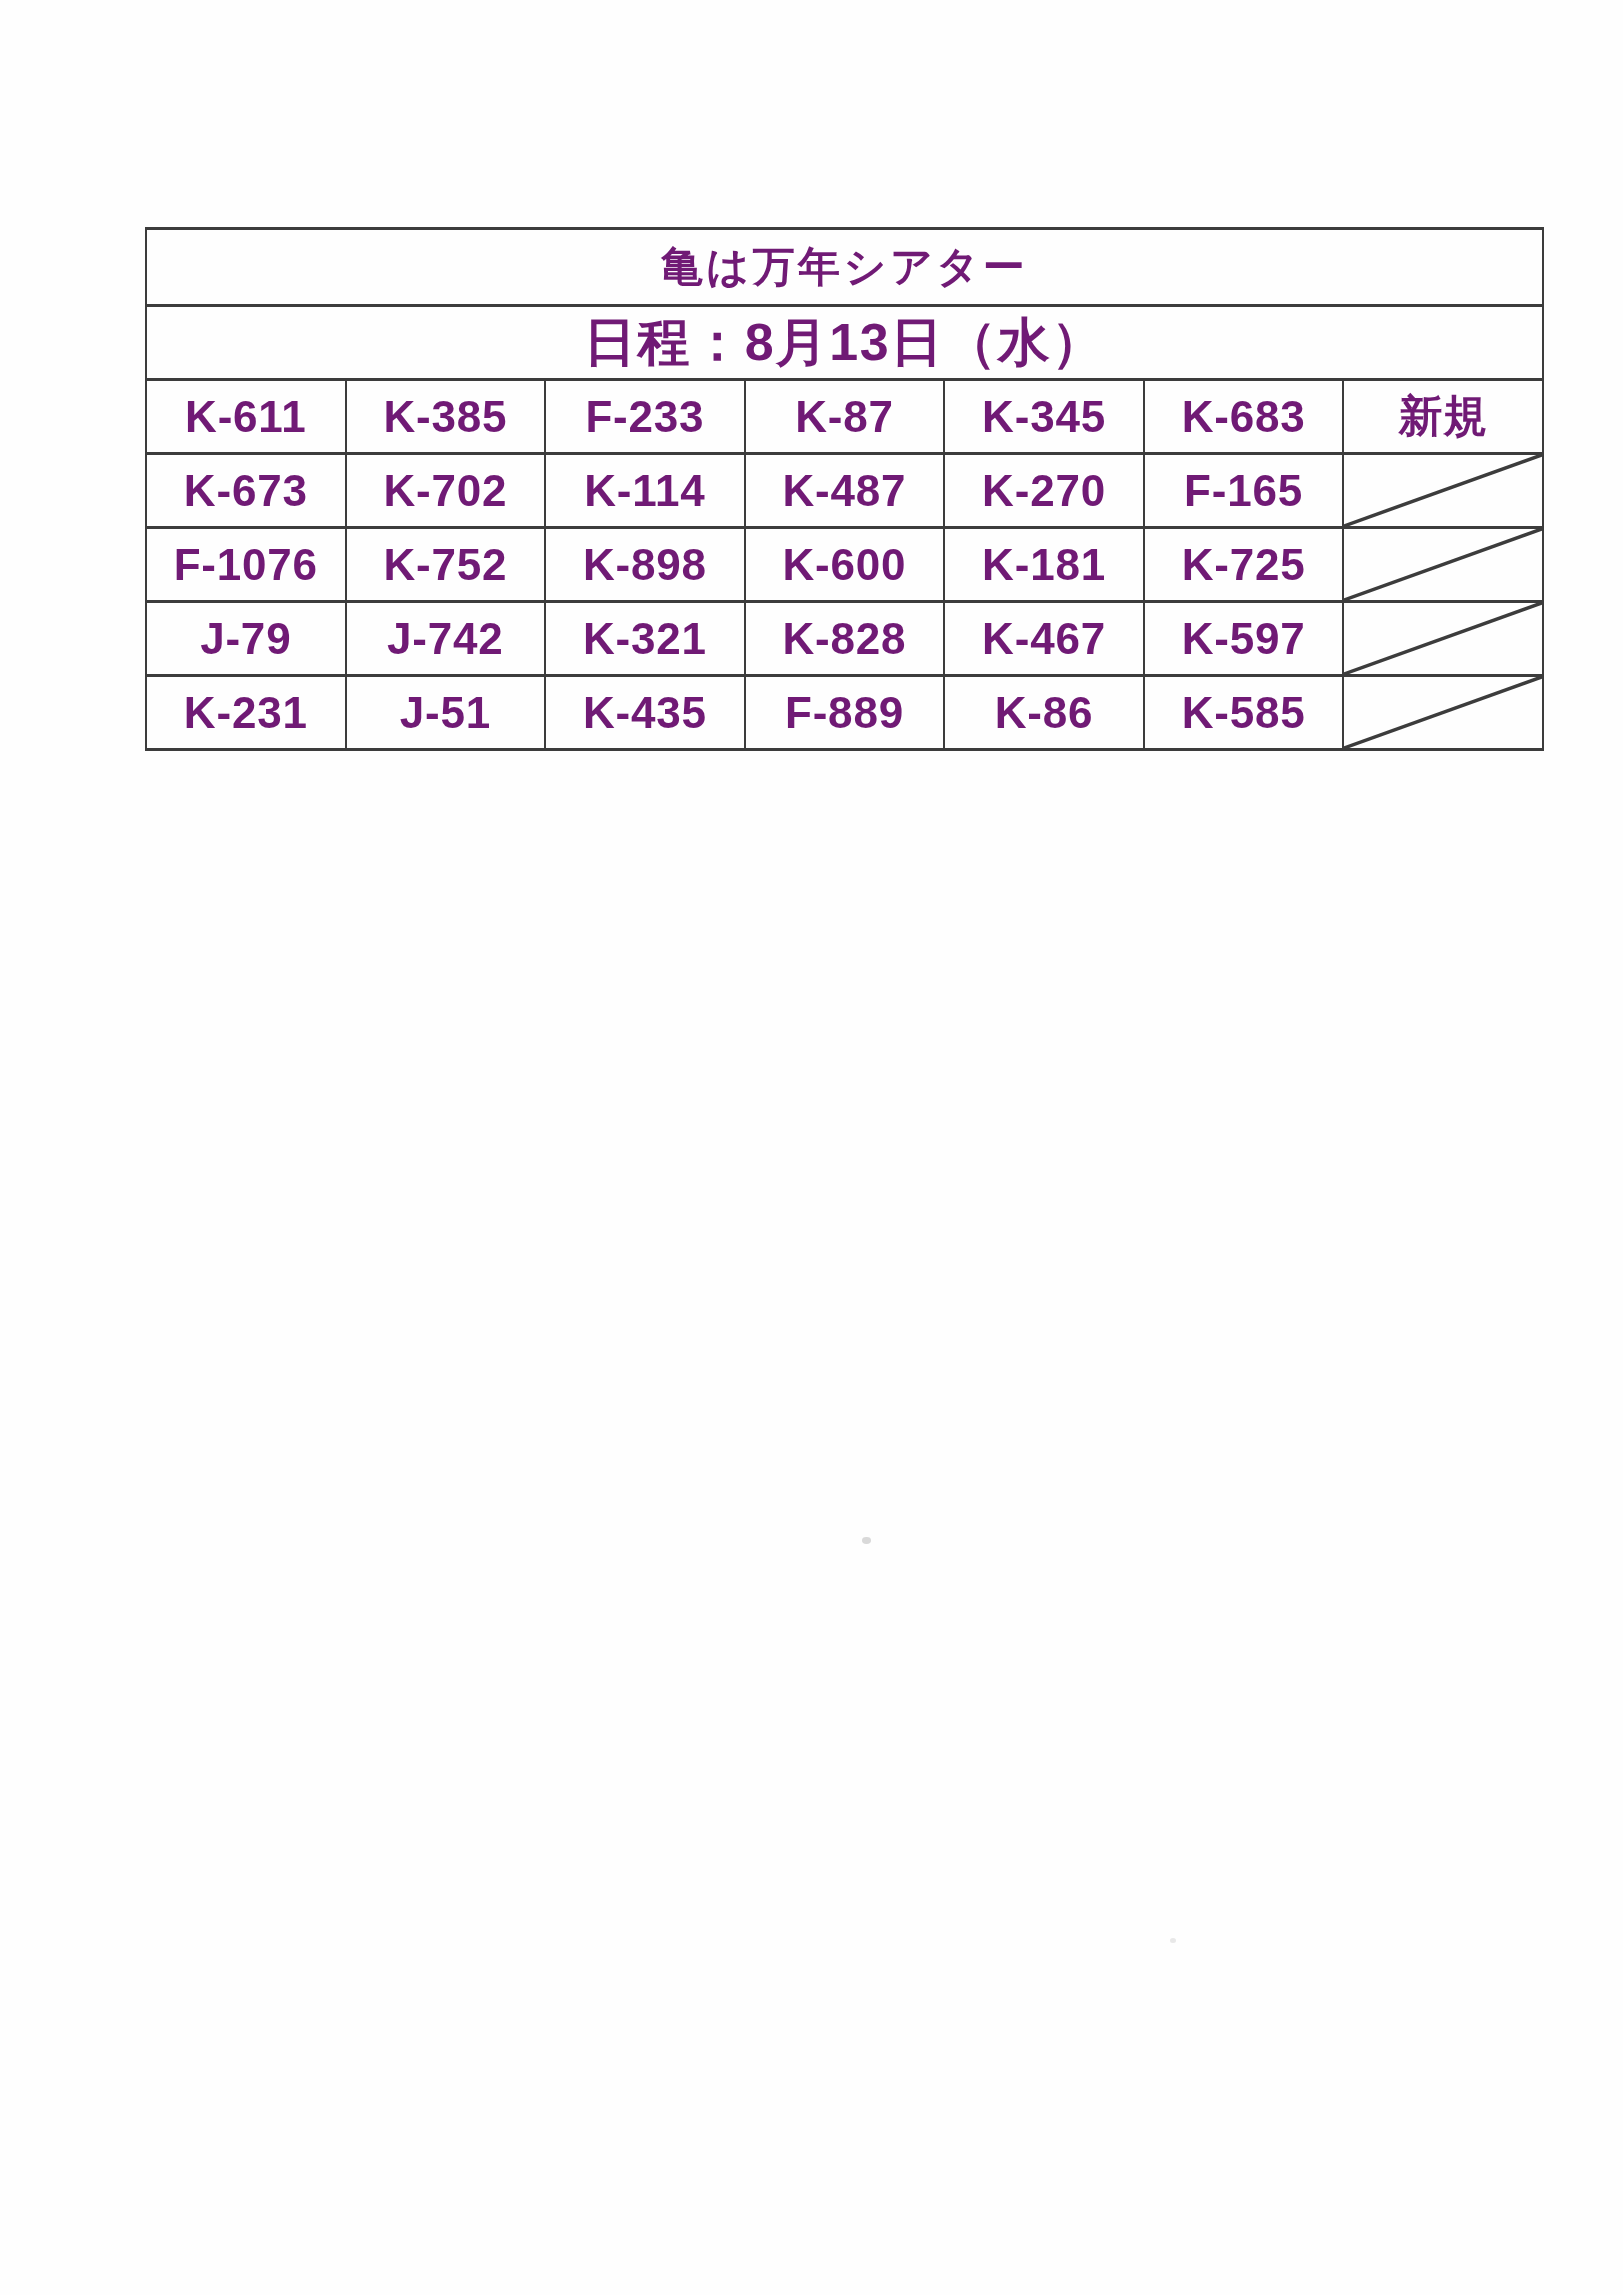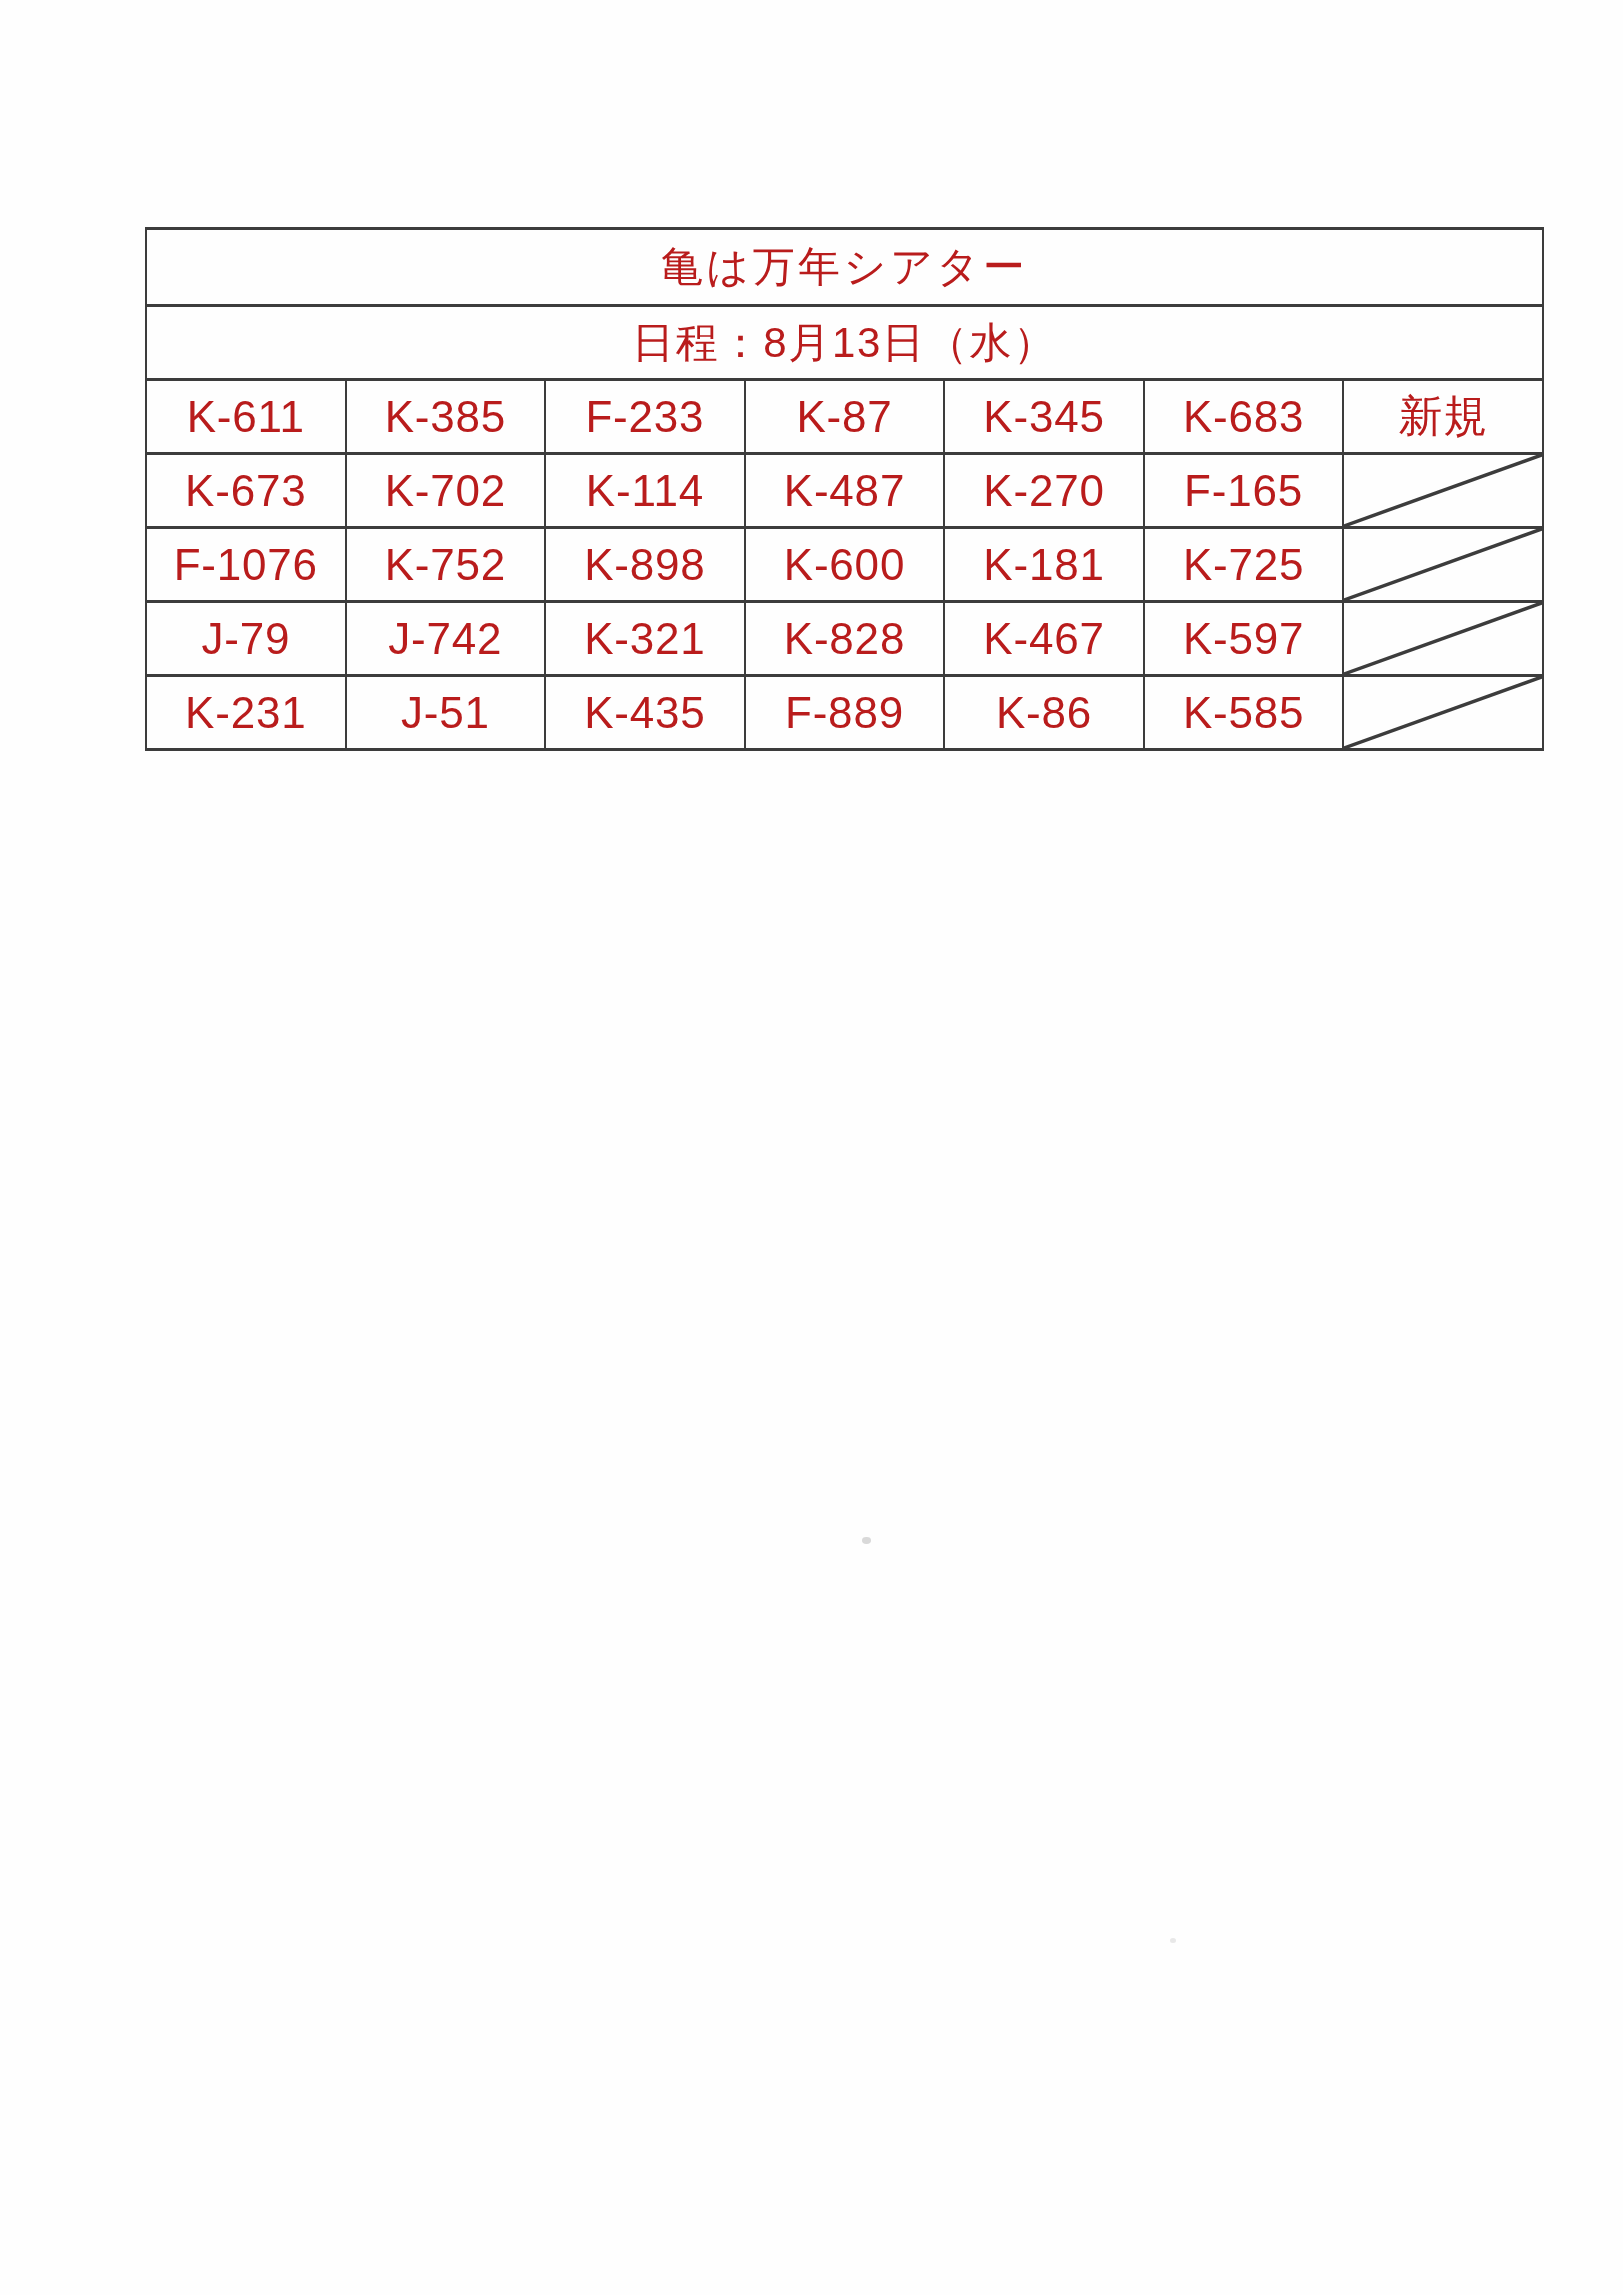--- a/index.html
+++ b/index.html
@@ -26,35 +26,35 @@
   table.schedule td {
     border-style: solid;
     border-color: #3c3c3c;
     border-left-width: 2.5px;
     border-right-width: 2.5px;
     border-top-width: 3.4px;
     border-bottom-width: 3.4px;
     text-align: center;
     vertical-align: middle;
     padding: 0;
-    color: #b91c1c;
+    color: #701a75;
     font-size: 44px;
-    font-weight: 400;
+    font-weight: 700;
     letter-spacing: 0.8px;
     overflow: hidden;
     margin-left: 37px;
   }
   tr.title-row td {
     height: 74px;
     font-size: 42px;
     letter-spacing: 3.4px;
   }
   tr.date-row td {
     height: 71px;
-    font-size: 42px;
+    font-size: 52px;
     letter-spacing: 1.7px;
   }
   tr.data-row td {
     height: 71px;
   }
   td.cross-cell {
     position: relative;
   }
   svg.diag {
     position: absolute;

